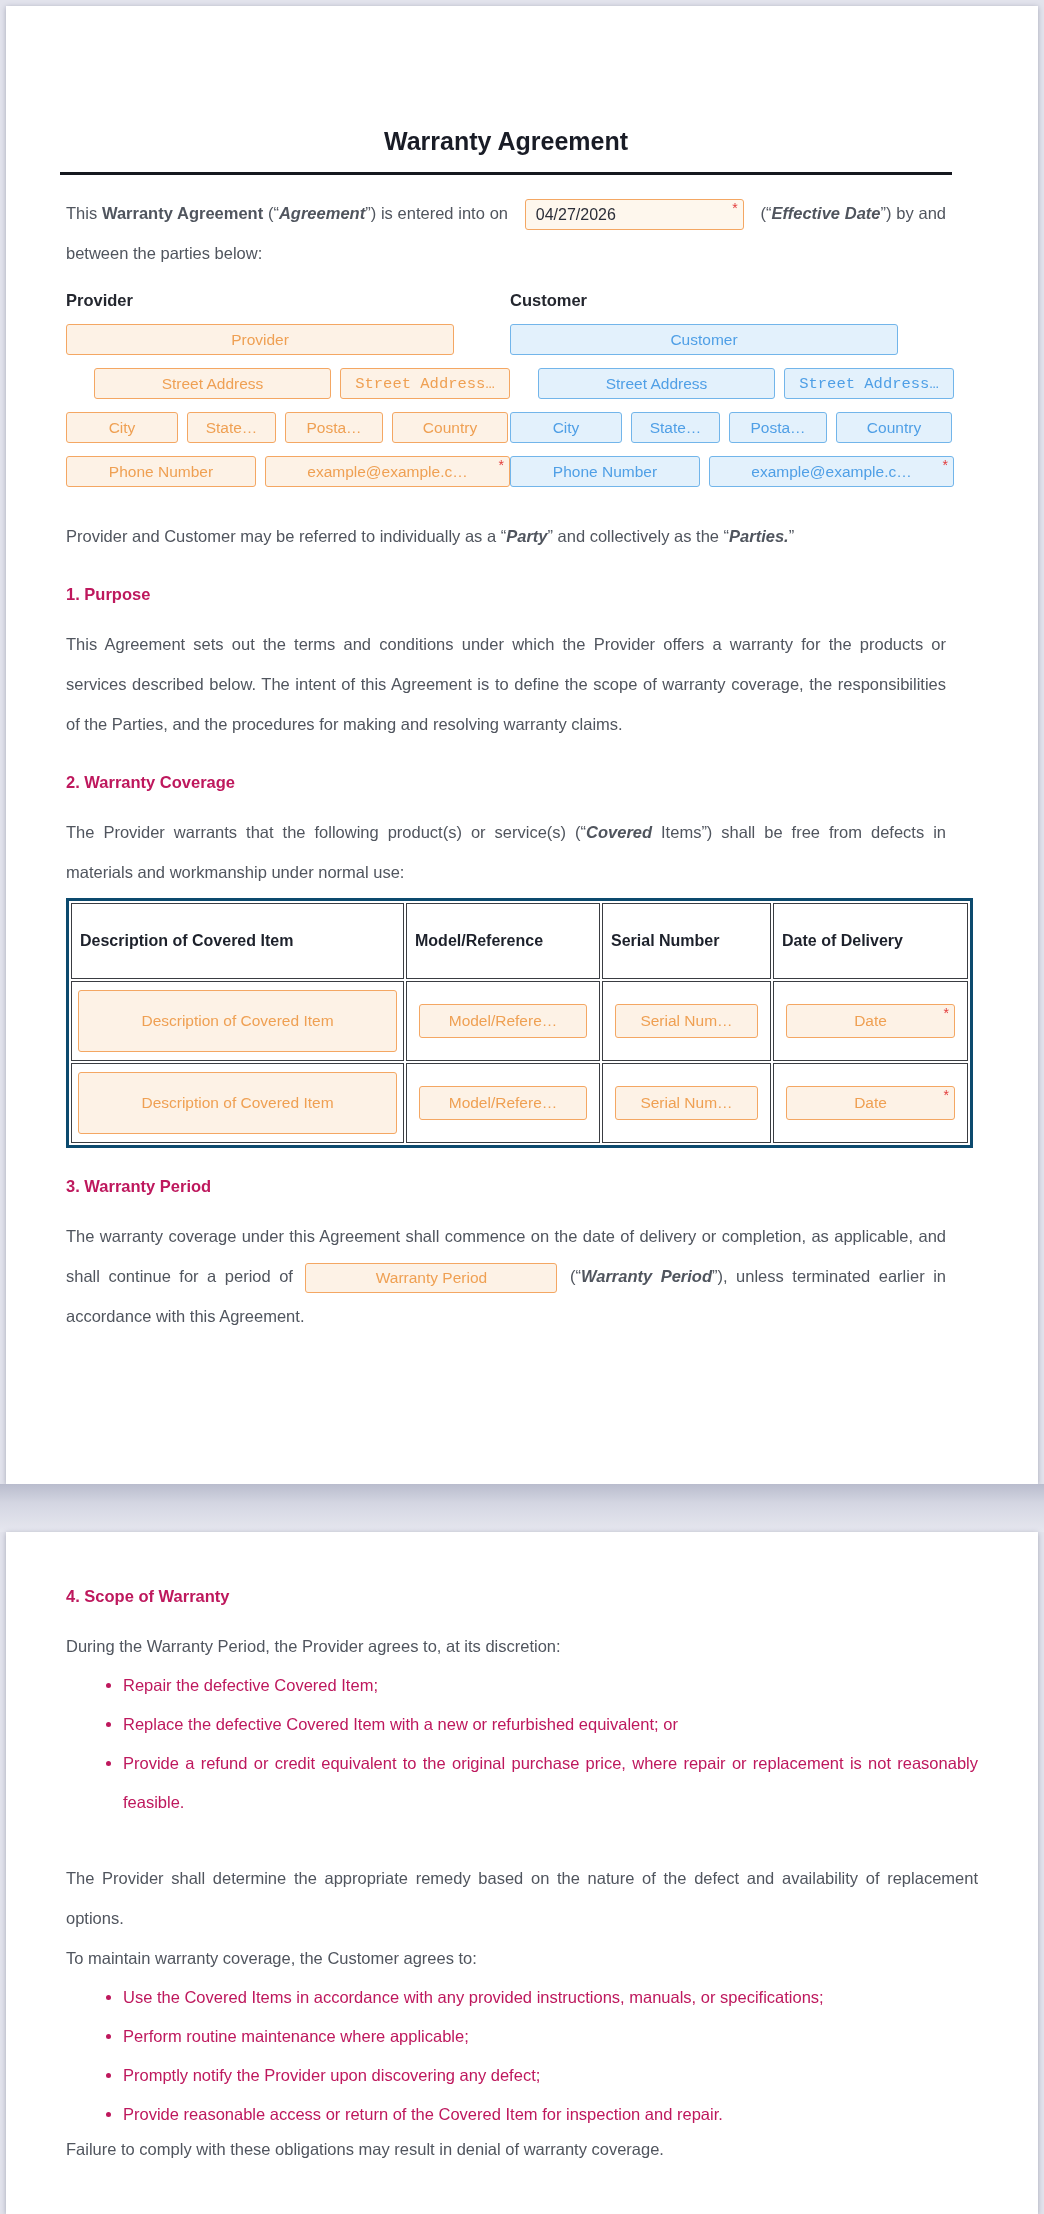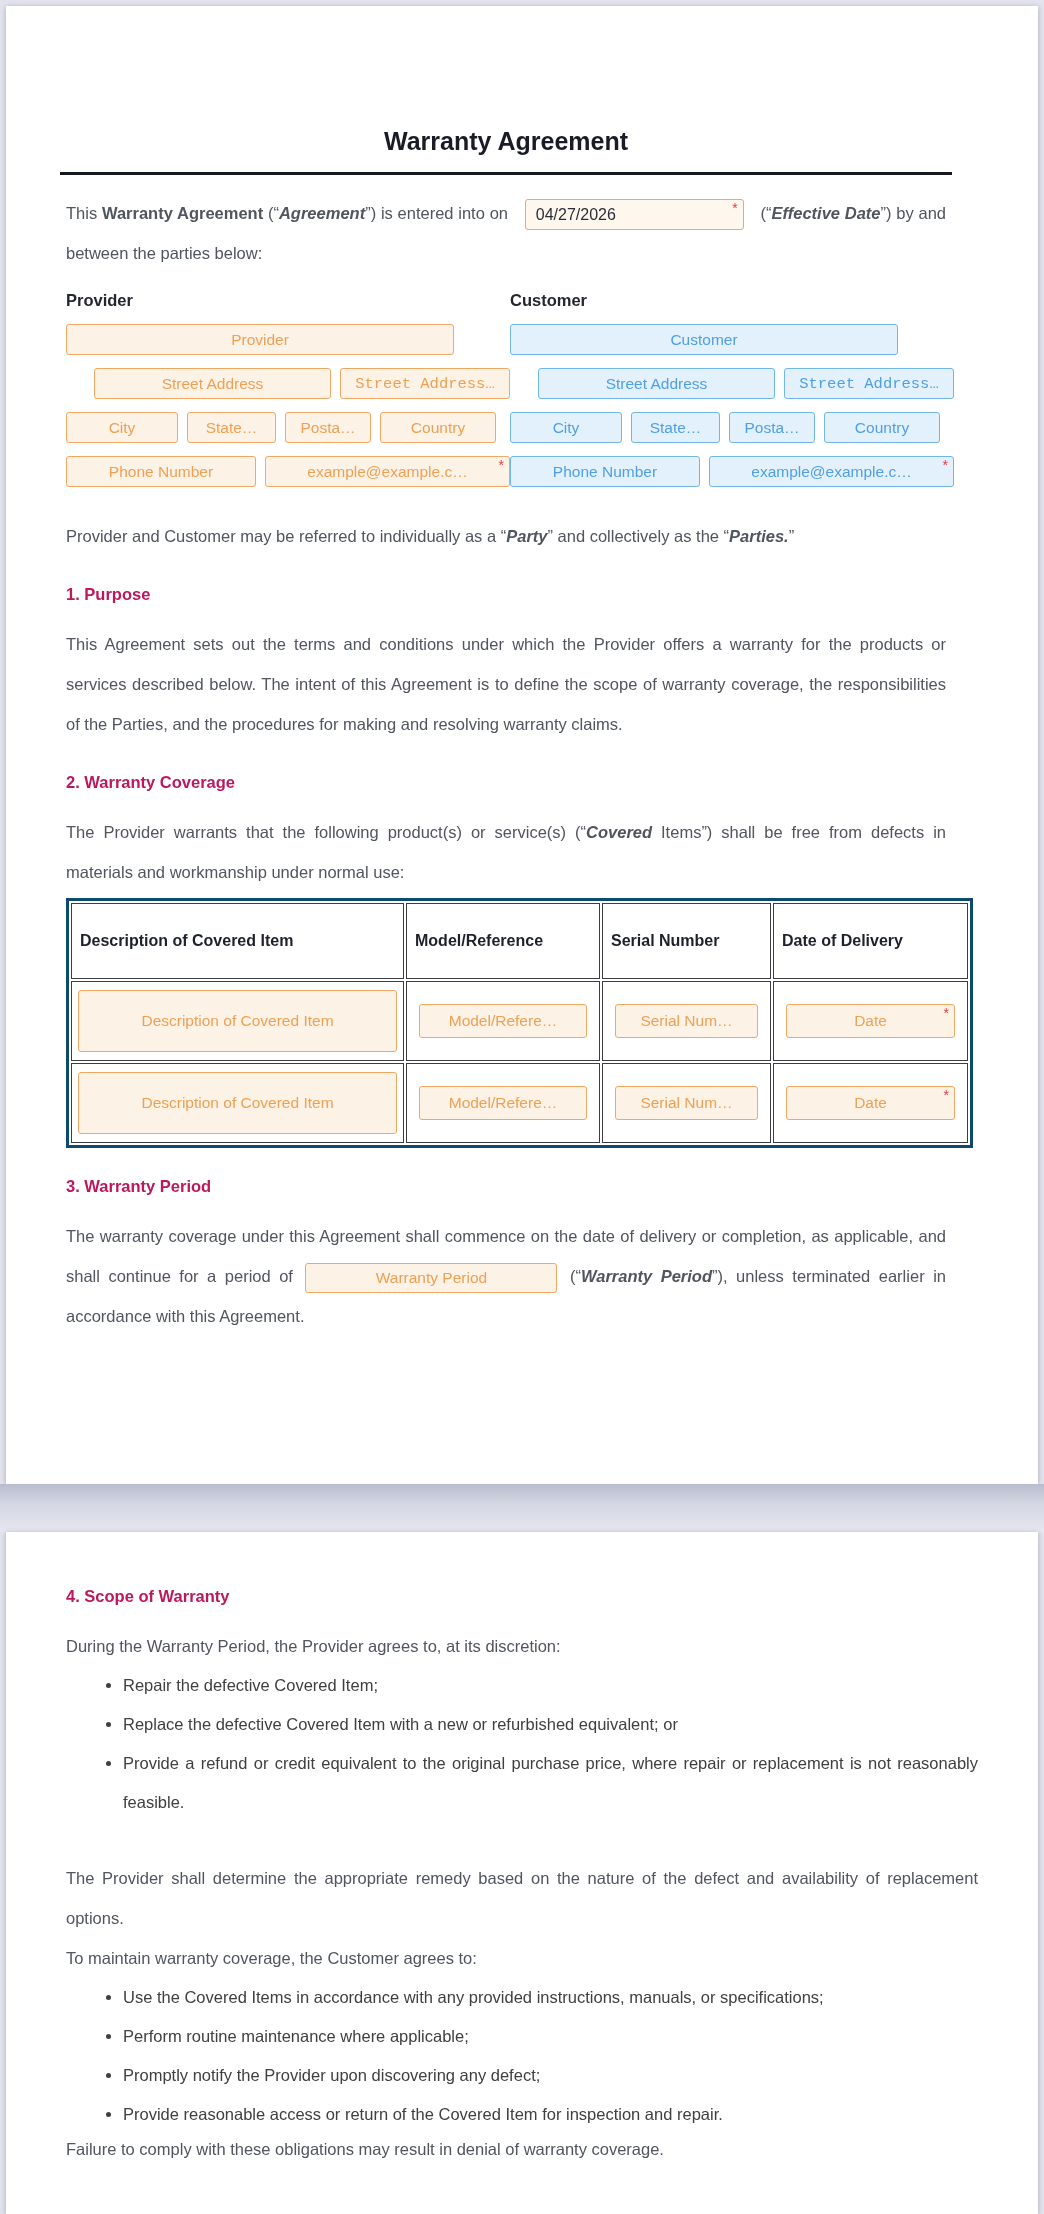--- a/index.html
+++ b/index.html
@@ -118,21 +118,21 @@
     position: relative;
   }
   .orange { background: #fdf2e6; border: 1px solid #f4a763; color: #efa053; }
   .blue   { background: #e3f1fc; border: 1px solid #72b5ea; color: #4f9fe6; }
 
   .w-name    { width: 388px; }
   .w-street  { width: 248px; margin-left: 28px; }
   .w-street2 { width: 178px; font-family: Liberation Mono, monospace; }
   .w-city    { width: 112px; }
   .w-state   { width: 89px;  }
-  .w-postal  { width: 86px;  }
+  .w-postal  { width: 98px;  }
   .w-country { width: 116px; }
   .w-phone   { width: 190px; }
   .w-email   { flex: 1; }
 
   
   .covered-table {
     width: 891px;
     margin-top: 6px;
     border: 3px solid #0c4a6e;
     border-collapse: separate;
@@ -165,21 +165,21 @@
   }
   .ci-desc  { height: 62px; margin: 8px 6px; }
   .ci-small { height: 34px; margin: 22px 12px; }
 
   .note-after-table { margin-top: 32px; }
 
   ul.bullets { margin: 0; padding-left: 57px; }
   ul.bullets li {
     font-size: 16.5px;
     line-height: 39px;
-    color: #404040;
+    color: #be185d;
     text-align: justify;
   }
   .after-bullets { margin-top: 36px; }
   .cut-line { margin-top: 2px; line-height: 26px; }
 </style>
 </head>
 <body>
 
 <div class="page page1">
 

